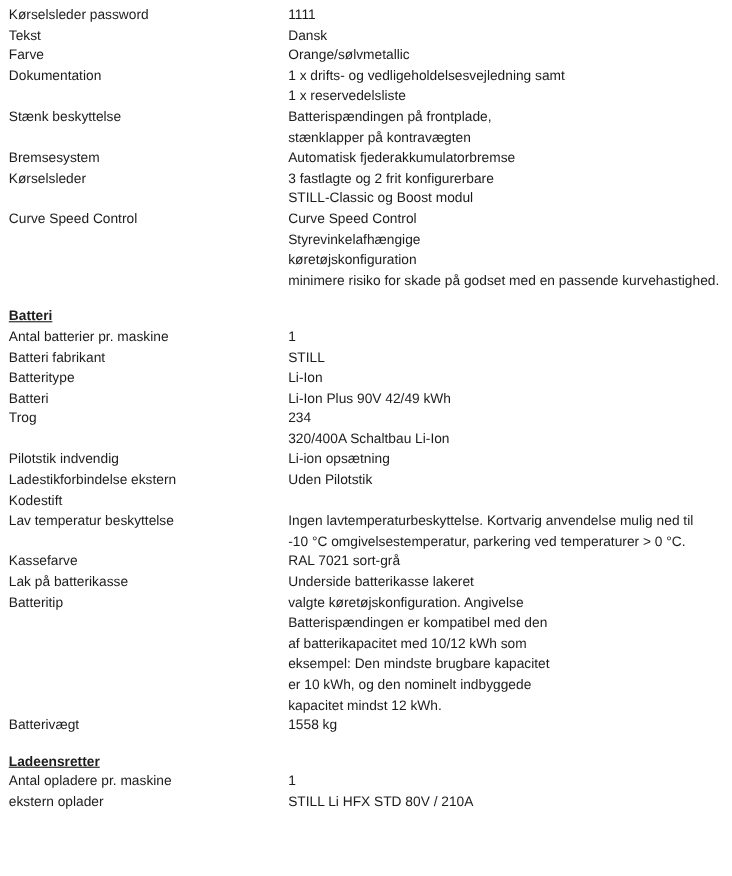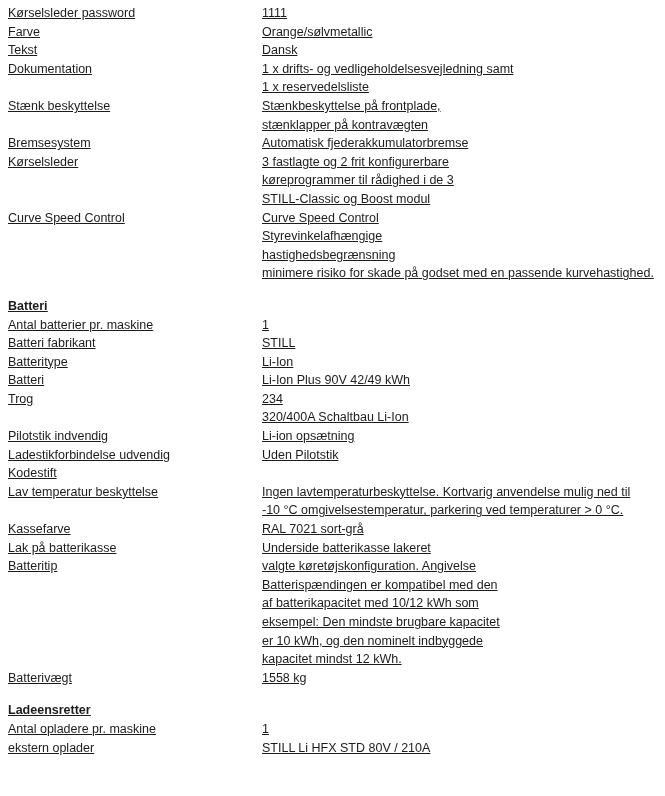--- a/index.html
+++ b/index.html
@@ -11,21 +11,20 @@
     width: 665px;
     height: 796px;
     overflow: hidden;
     font-family: "Liberation Sans", "DejaVu Sans", sans-serif;
     font-size: 12.5px;
     color: #1c1c1c;
     -webkit-font-smoothing: antialiased;
   }
   .doc {
     padding: 4px 8px 0 8px;
-    text-decoration: underline;
   }
   .section { }
   .section-heading {
     font-weight: bold;
     text-decoration: underline;
     line-height: 18.6px;
     margin-top: 14px;
   }
   .spec-row {
     display: grid;
@@ -45,52 +44,51 @@
 </head>
 <body>
 
 <div class="doc">
     <section class="section">
       <div class="spec-row">
         <div class="spec-label">Kørselsleder password</div>
         <div class="spec-value-line">1111</div>
       </div>
       <div class="spec-row">
+        <div class="spec-label">Tekst</div>
+        <div class="spec-value-line">Dansk</div>
+      </div>
+      <div class="spec-row">
         <div class="spec-label">Farve</div>
         <div class="spec-value-line">Orange/sølvmetallic</div>
-      </div>
-      <div class="spec-row">
-        <div class="spec-label">Tekst</div>
-        <div class="spec-value-line">Dansk</div>
       </div>
       <div class="spec-row">
         <div class="spec-label">Dokumentation</div>
         <div class="spec-value-line">1 x drifts- og vedligeholdelsesvejledning samt</div>
         <div class="spec-value-line">1 x reservedelsliste</div>
       </div>
       <div class="spec-row">
         <div class="spec-label">Stænk beskyttelse</div>
-        <div class="spec-value-line">Stænkbeskyttelse på frontplade,</div>
+        <div class="spec-value-line">Batterispændingen på frontplade,</div>
         <div class="spec-value-line">stænklapper på kontravægten</div>
       </div>
       <div class="spec-row">
         <div class="spec-label">Bremsesystem</div>
         <div class="spec-value-line">Automatisk fjederakkumulatorbremse</div>
       </div>
       <div class="spec-row">
         <div class="spec-label">Kørselsleder</div>
         <div class="spec-value-line">3 fastlagte og 2 frit konfigurerbare</div>
-        <div class="spec-value-line">køreprogrammer til rådighed i de 3</div>
         <div class="spec-value-line">STILL-Classic og Boost modul</div>
       </div>
       <div class="spec-row">
         <div class="spec-label">Curve Speed Control</div>
         <div class="spec-value-line">Curve Speed Control</div>
         <div class="spec-value-line">Styrevinkelafhængige</div>
-        <div class="spec-value-line">hastighedsbegrænsning</div>
+        <div class="spec-value-line">køretøjskonfiguration</div>
         <div class="spec-value-line">minimere risiko for skade på godset med en passende kurvehastighed.</div>
       </div>
     </section>
     <section class="section">
       <div class="section-heading">Batteri</div>
       <div class="spec-row">
         <div class="spec-label">Antal batterier pr. maskine</div>
         <div class="spec-value-line">1</div>
       </div>
       <div class="spec-row">
@@ -110,21 +108,21 @@
         <div class="spec-value-line">234</div>
       </div>
       <div class="spec-row">
         <div class="spec-value-line">320/400A Schaltbau Li-Ion</div>
       </div>
       <div class="spec-row">
         <div class="spec-label">Pilotstik indvendig</div>
         <div class="spec-value-line">Li-ion opsætning</div>
       </div>
       <div class="spec-row">
-        <div class="spec-label">Ladestikforbindelse udvendig</div>
+        <div class="spec-label">Ladestikforbindelse ekstern</div>
         <div class="spec-value-line">Uden Pilotstik</div>
       </div>
       <div class="spec-row">
         <div class="spec-label">Kodestift</div>
       </div>
       <div class="spec-row">
         <div class="spec-label">Lav temperatur beskyttelse</div>
         <div class="spec-value-line">Ingen lavtemperaturbeskyttelse. Kortvarig anvendelse mulig ned til</div>
         <div class="spec-value-line">-10 °C omgivelsestemperatur, parkering ved temperaturer &gt; 0 °C.</div>
       </div>

